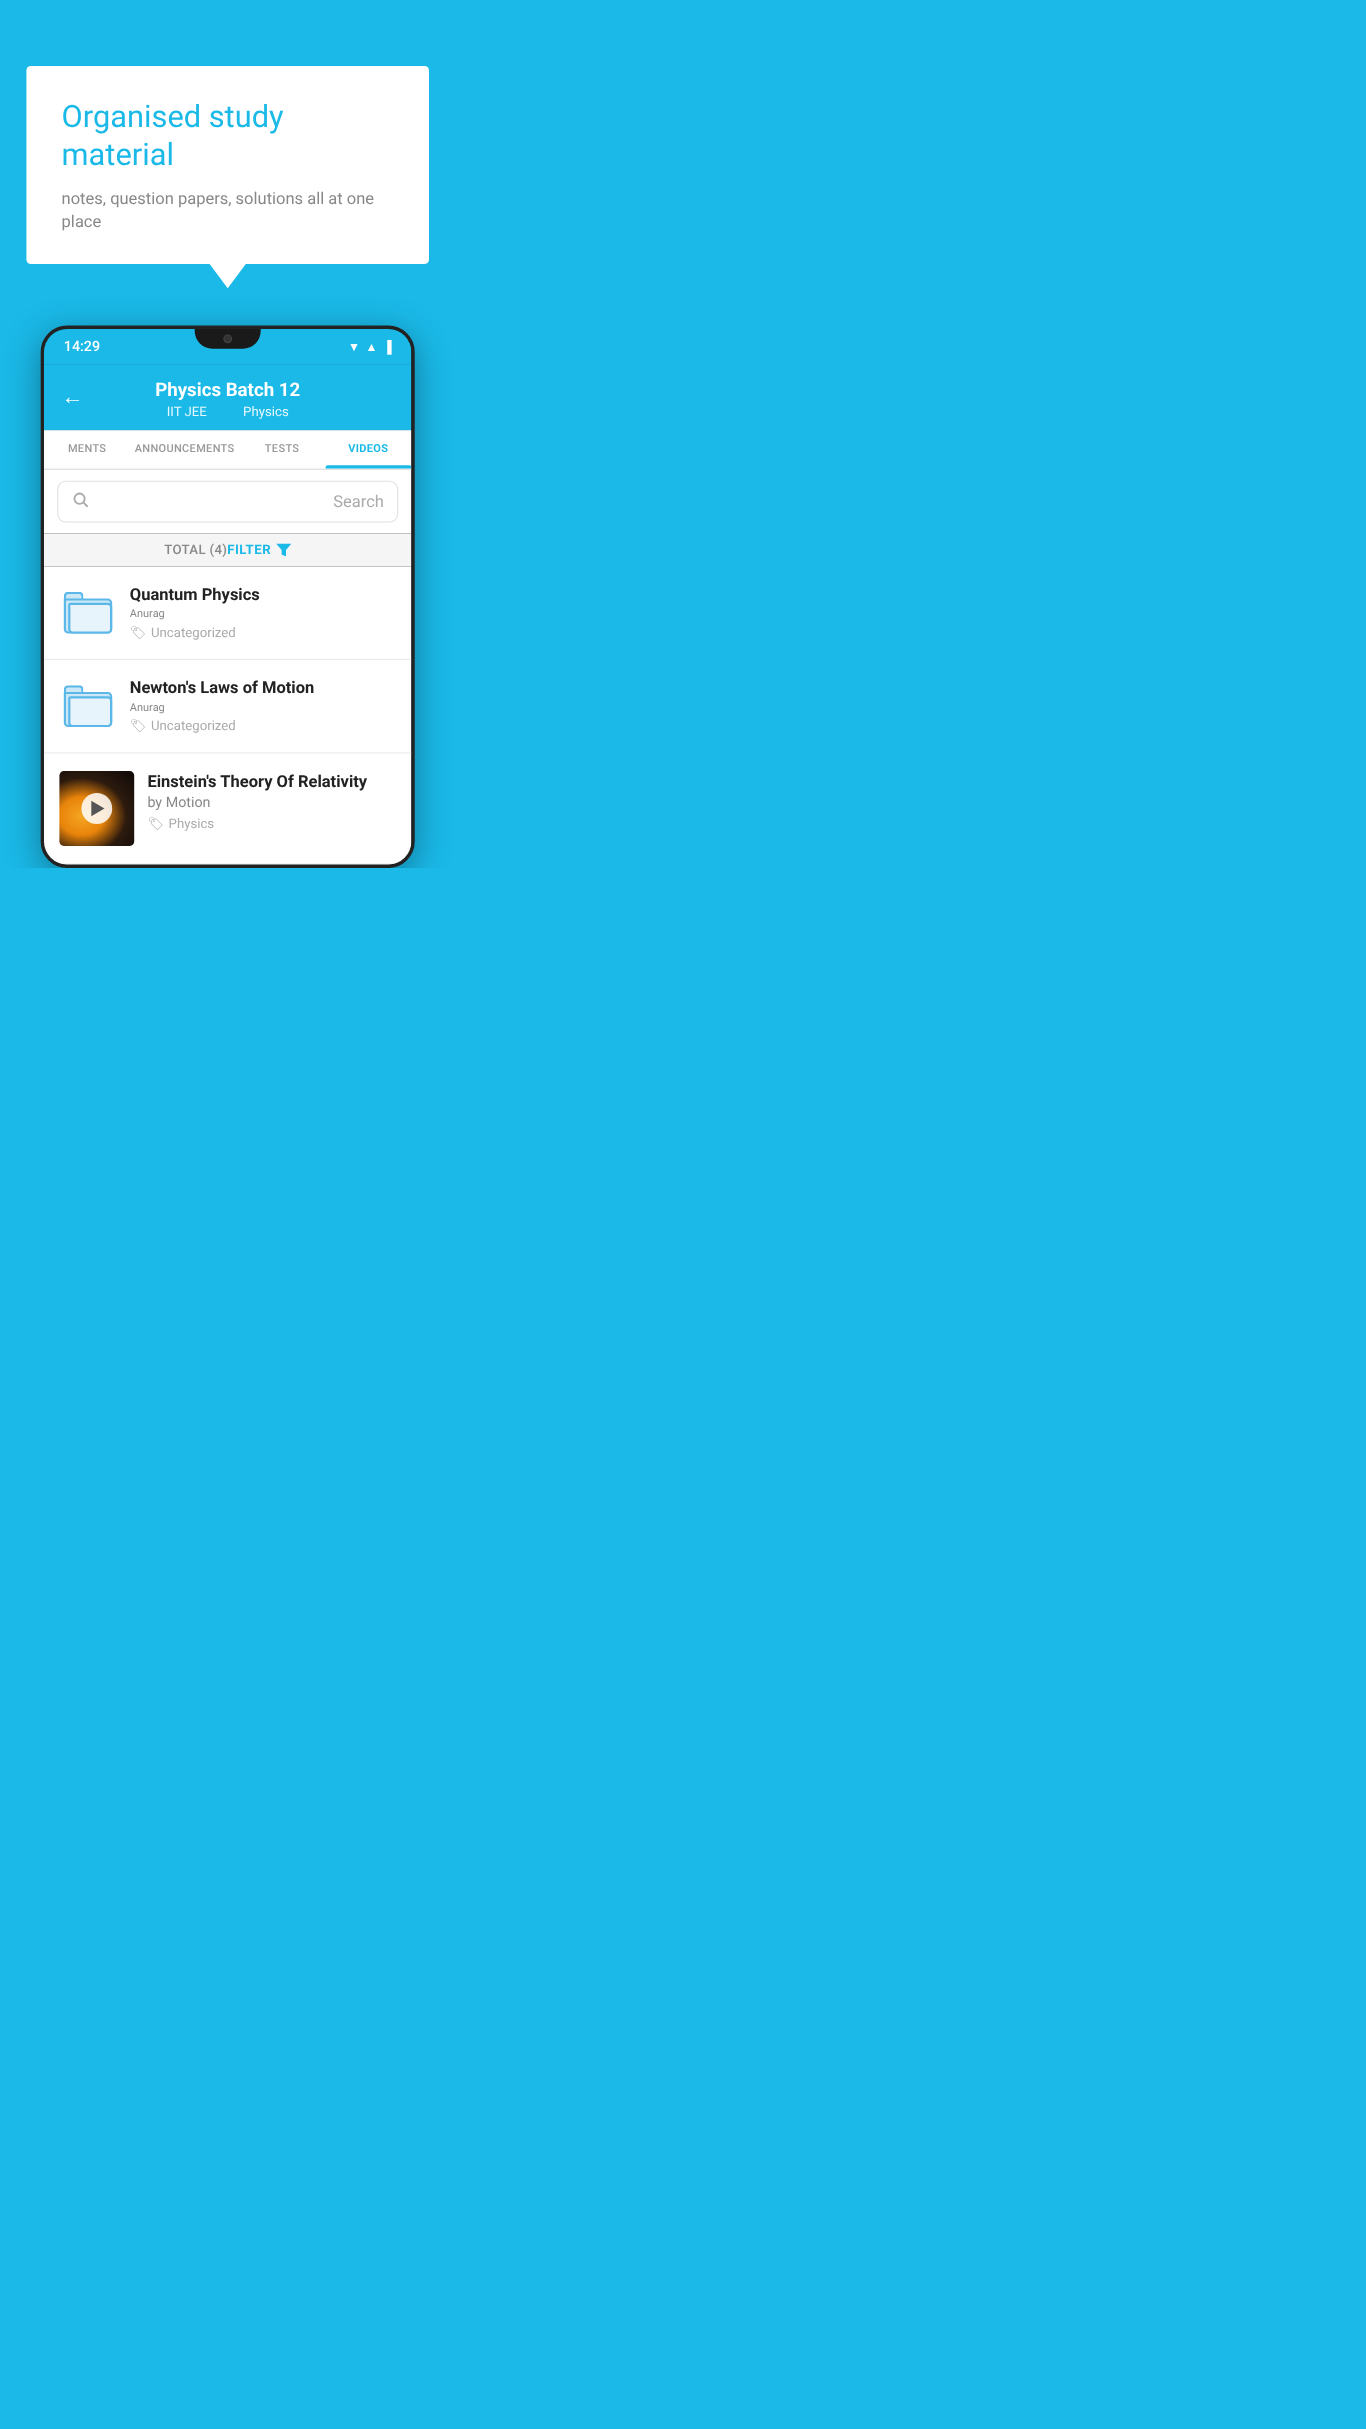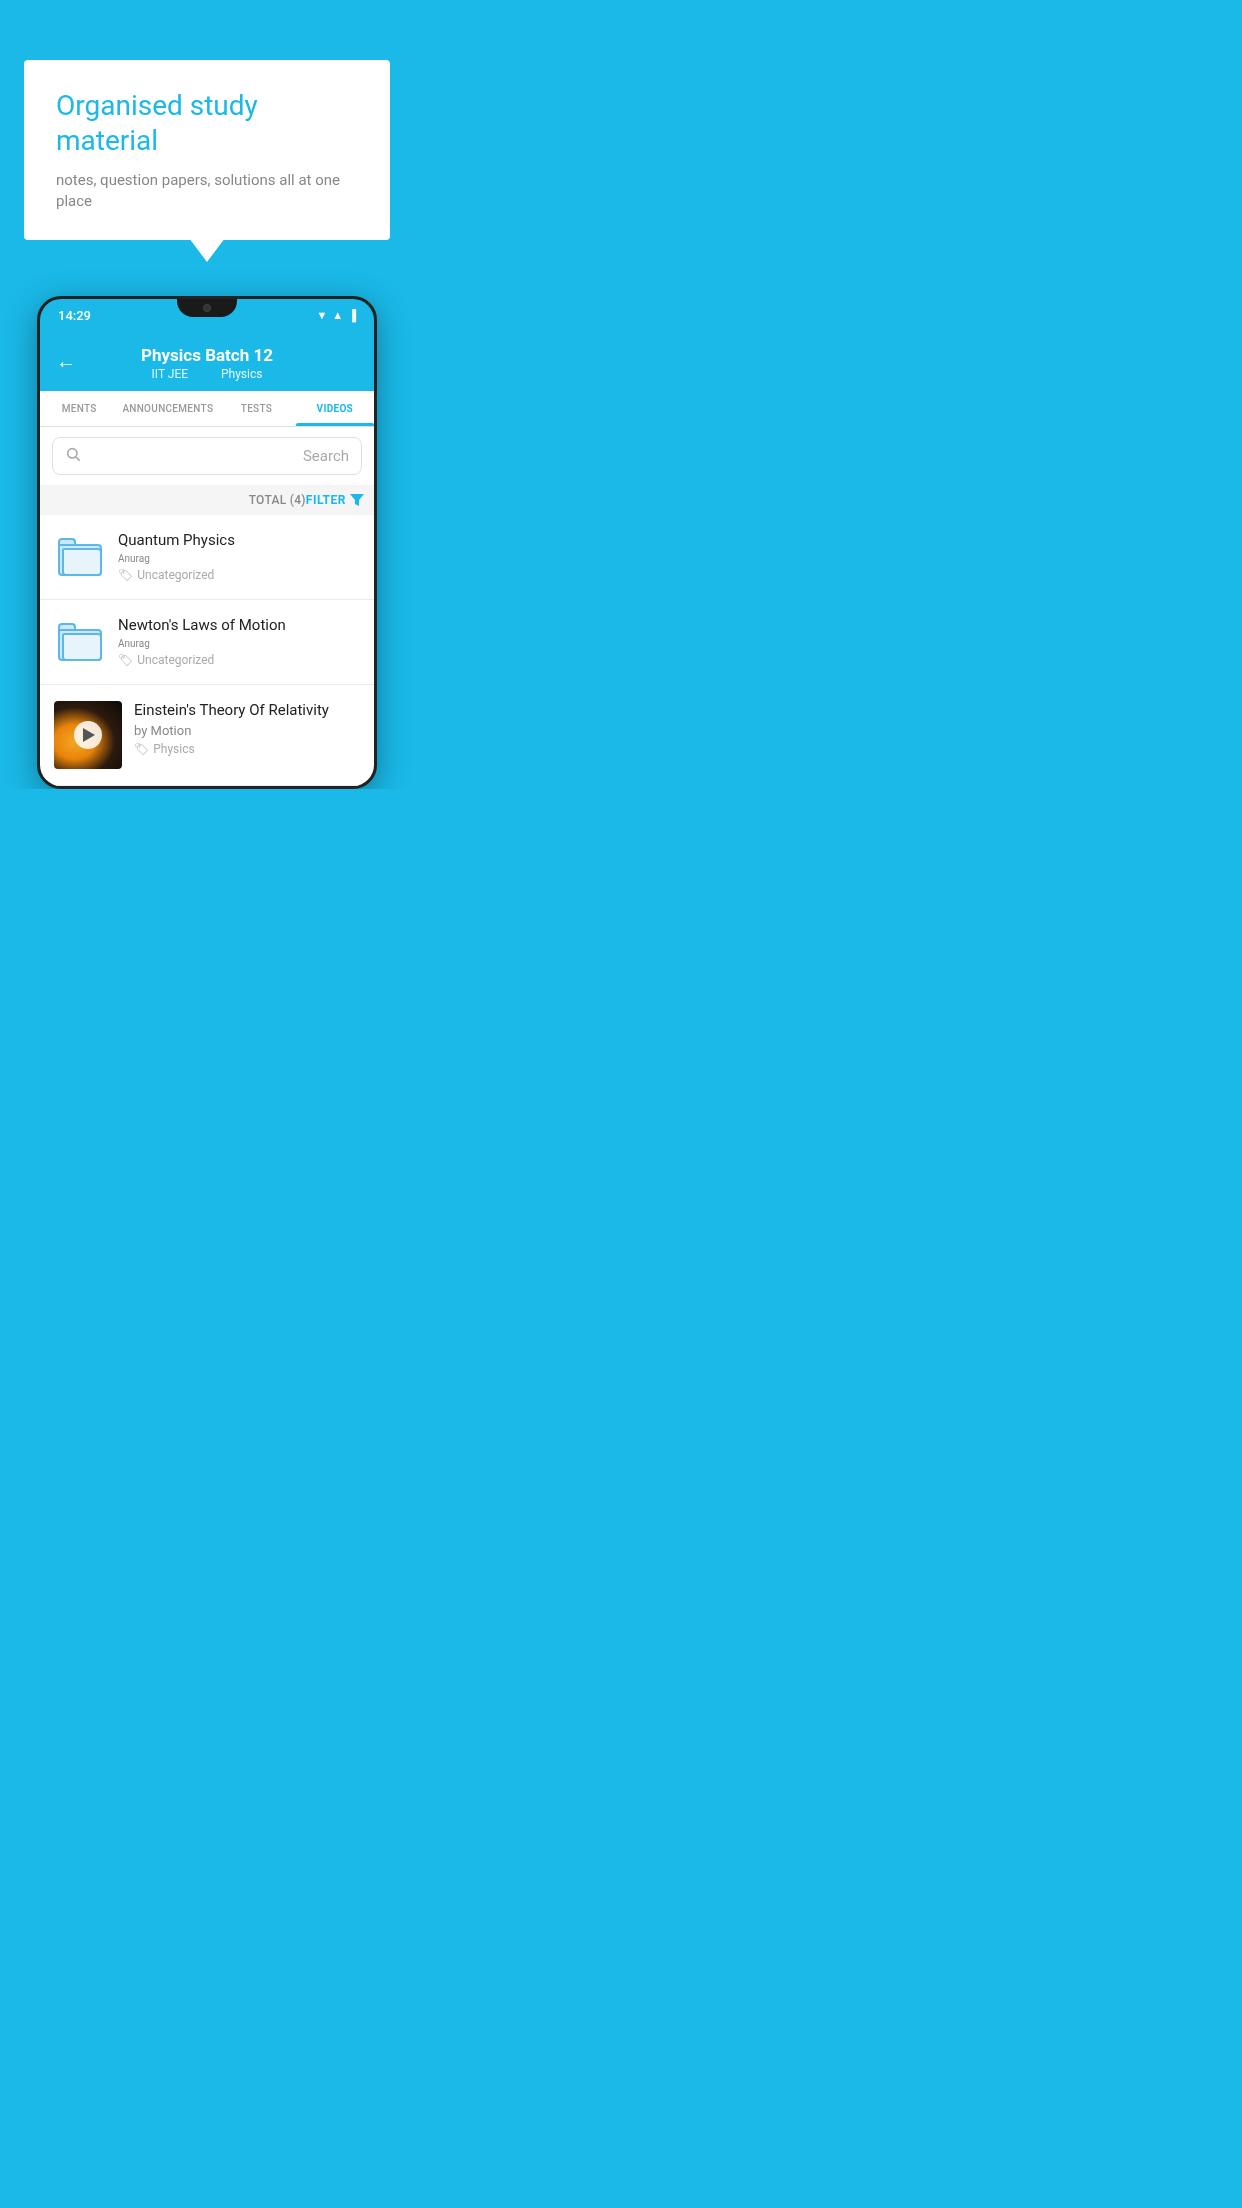--- a/index.html
+++ b/index.html
@@ -228,23 +228,23 @@
     }
 
     .search-input-text {
       color: #aaa;
       font-size: 15px;
     }
 
     
     .filter-row {
       background: #f5f5f5;
-      padding: 8px 10px;
-      display: flex;
-      justify-content: flex-end;
+      padding: 8px 28px;
+      display: flex;
+      justify-content: center;
       align-items: center;
     }
 
     .total-count {
       color: #888;
       font-size: 12px;
       font-weight: 500;
       letter-spacing: 0.3px;
     }
 
@@ -322,21 +322,21 @@
       border-radius: 2px 4px 4px 4px;
       border: 2px solid #5bb8e8;
     }
 
     .video-item-info {
       flex: 1;
     }
 
     .video-item-title {
       font-size: 15px;
-      font-weight: 400;
+      font-weight: 700;
       color: #222;
       margin-bottom: 4px;
     }
 
     .video-item-author {
       font-size: 10px;
       color: #888;
       margin-bottom: 4px;
     }
 

